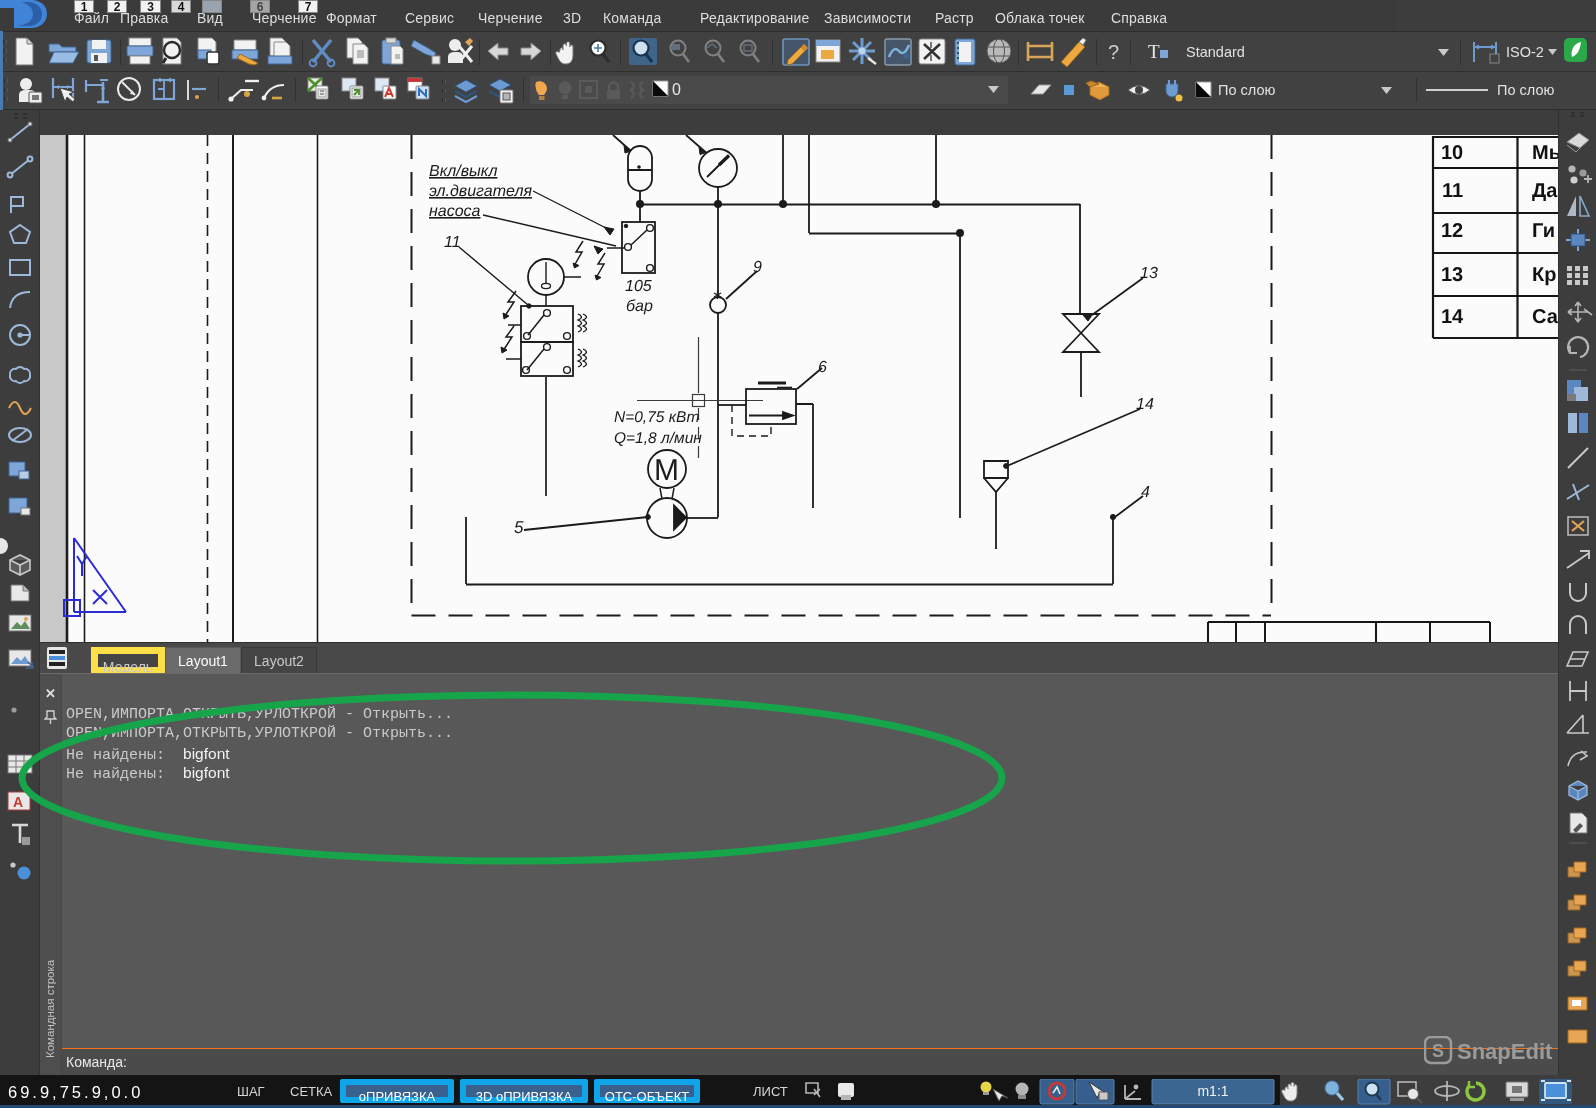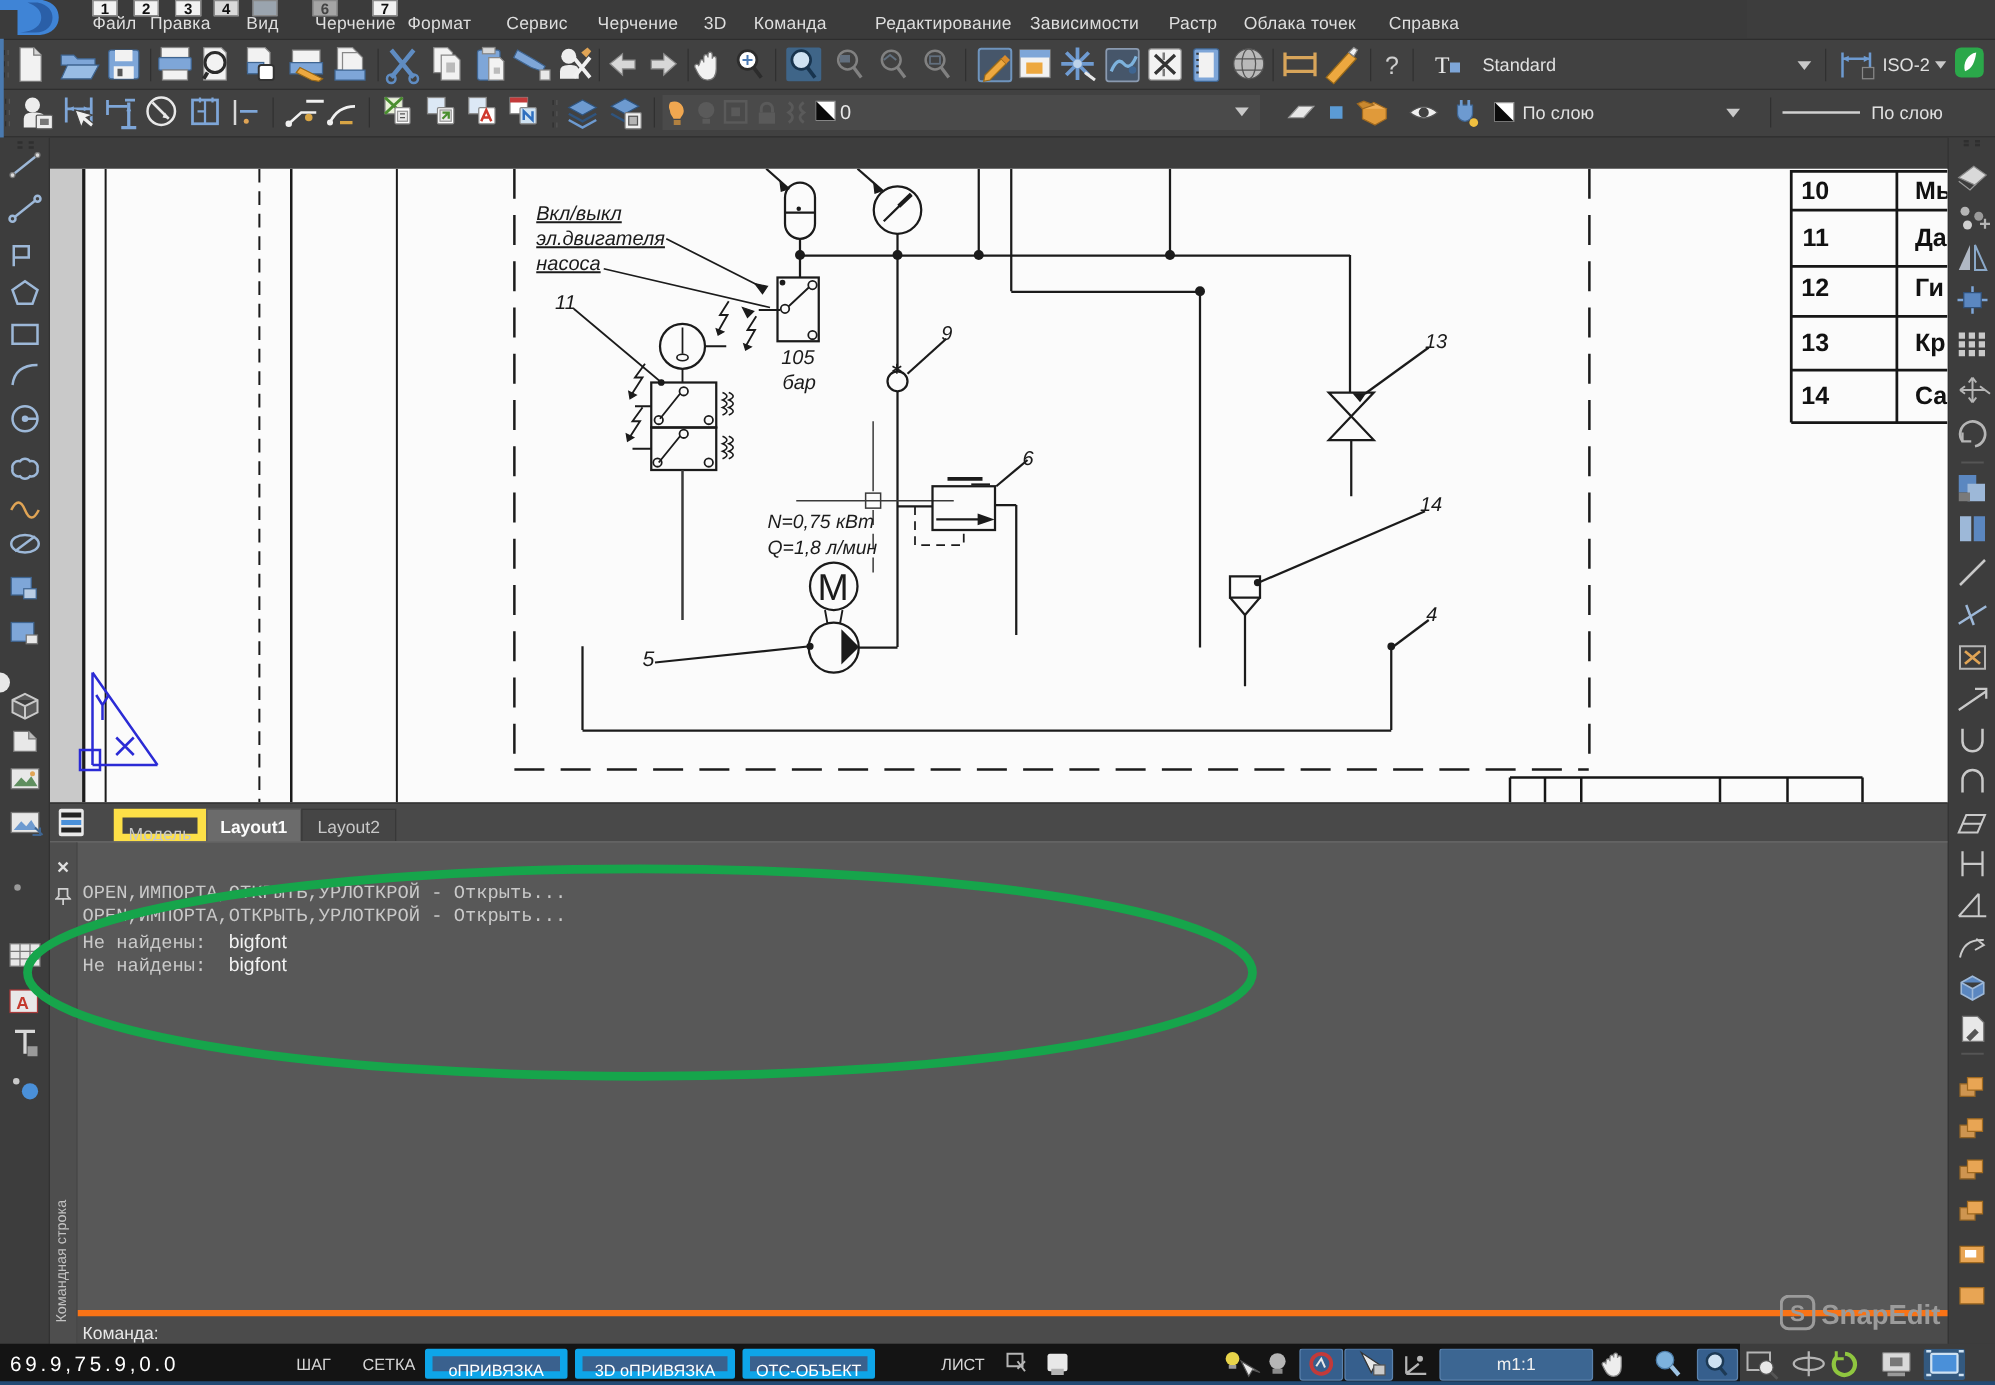--- a/index.html
+++ b/index.html
@@ -14,22 +14,22 @@
 #tabbar{left:40px;top:110px;width:1518px;height:25px;background:#3c3c3c}
 .dtab{position:absolute;top:0;height:25px;font-size:13px;text-align:center}
 #lefttb{left:0;top:110px;width:40px;height:965px;background:#3d3d3d;border-right:1px solid #323232}
 #righttb{left:1558px;top:110px;width:38px;height:965px;background:#3d3d3d;border-left:1px solid #323232}
 #canvas{left:40px;top:135px;width:1518px;height:507px;background:#c9c9c9}
 #modeltabs{left:40px;top:642px;width:1518px;height:31px;background:#494949;border-top:1px solid #303030}
 .mtab{position:absolute;top:4px;height:27px;line-height:26px;font-size:14px;text-align:center}
 #cmdpanel{left:40px;top:673px;width:1518px;height:375px;background:#585858;border-top:1px solid #6a6a6a}
 .cline{position:absolute;left:26px;white-space:pre;font-family:"Liberation Mono",monospace;font-size:15px;color:#c9c9c9}
 .cwhite{font-family:"Liberation Sans",sans-serif;font-size:15.5px;color:#f2f2f2}
-#cmdprompt{left:40px;top:1048px;width:1518px;height:27px;background:#4b4b4b;border-top:5px solid #f97316}
-#statusbar{left:0;top:1075px;width:1392px;height:33px;background:#141414}
+#cmdprompt{left:40px;top:1048px;width:1518px;height:27px;background:#4b4b4b;border-top:1px solid #f97316}
+#statusbar{left:0;top:1075px;width:1280px;height:33px;background:#141414}
 .sbtn{position:absolute;top:4px;height:24px;line-height:24px;text-align:center;font-size:13px;color:#fff;background:#3a618e;border:6px solid #0ea5e9;border-radius:2px}
 .stxt{position:absolute;top:9px;font-size:13px;color:#d5d5d5}
 </style>
 </head>
 <body>
 <div id="root">
 
 <div class="abs" id="menubar">
   <svg class="abs" style="left:0;top:0" width="50" height="31" viewBox="0 0 50 31">
     <path d="M0,0 L34,0 C44,2 47,8 47,14 C47,21 42,27 32,28 L14,28 L14,8 L0,8 Z" fill="#3f84d6"></path>
@@ -646,21 +646,21 @@
 </div>
 
 <div class="abs" id="modeltabs">
   <svg class="abs" style="left:6px;top:3px" width="22" height="24" viewBox="0 0 22 24">
     <rect x="1" y="1" width="20" height="22" rx="2" fill="#e8e8e8"></rect>
     <rect x="3" y="4" width="16" height="4" fill="#222"></rect>
     <rect x="3" y="10" width="16" height="4" fill="#4a90d9"></rect>
     <rect x="3" y="16" width="16" height="4" fill="#222"></rect>
   </svg>
   <div class="mtab" style="left:51px;width:74px;background:#454545;color:#c8c8c8;border:7px solid #fde047">Модель</div>
-  <div class="mtab" style="left:125px;width:76px;background:#6b6b6b;color:#fcfcfc;font-weight:bold;border:1px solid #5a5a5a">Layout1</div>
+  <div class="mtab" style="left:125px;width:76px;background:#6b6b6b;color:#fcfcfc;font-weight:normal;border:1px solid #5a5a5a">Layout1</div>
   <div class="mtab" style="left:201px;width:76px;background:#454545;color:#c8c8c8;border:1px solid #383838">Layout2</div>
 </div>
 
 <div class="abs" id="cmdpanel">
   <div class="cline" style="top:32px">OPEN,ИМПОРТА,ОТКРЫТЬ,УРЛОТКРОЙ - Открыть...</div>
   <div class="cline" style="top:51px">OPEN,ИМПОРТА,ОТКРЫТЬ,УРЛОТКРОЙ - Открыть...</div>
   <div class="cline" style="top:71px">Не найдены:  <span class="cwhite">bigfont</span></div>
   <div class="cline" style="top:90px">Не найдены:  <span class="cwhite">bigfont</span></div>
 </div>
 

